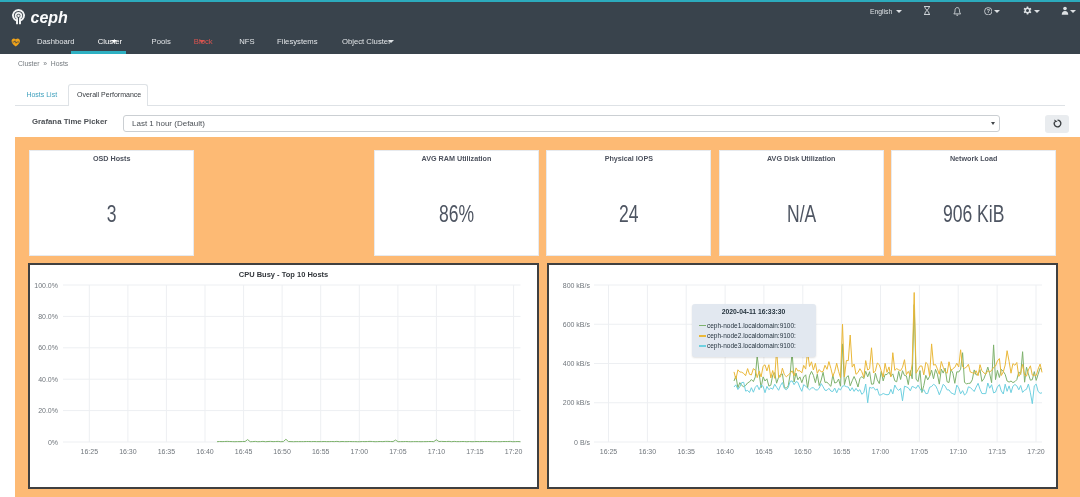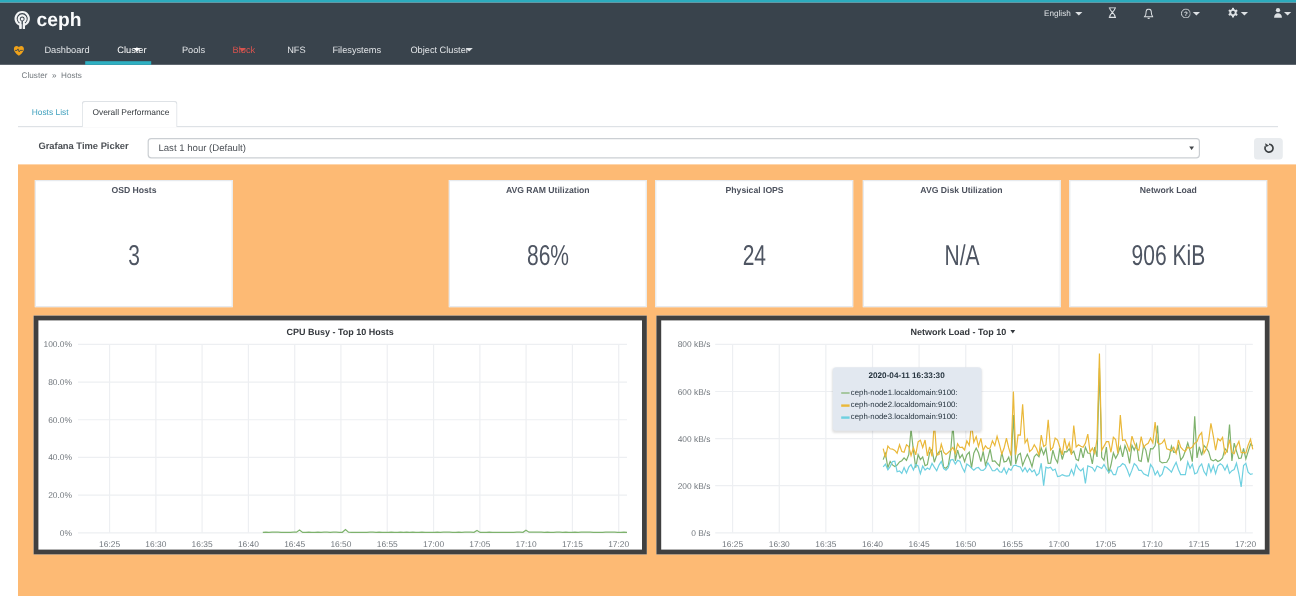--- a/index.html
+++ b/index.html
@@ -1,38 +1,38 @@
 <!DOCTYPE html>
 <html><head>
 <meta charset="utf-8">
 <style>
 * { margin:0; padding:0; box-sizing:border-box; }
 html,body { width:1080px; height:497px; background:#fff; font-family:"Liberation Sans", sans-serif; overflow:hidden; position:relative; }
 .abs { position:absolute; }
 .topline { position:absolute; left:0; top:0; width:1080px; height:2px; background:#2cabbd; }
 .darkbar { position:absolute; left:0; top:2px; width:1080px; height:52px; background:#39434c; }
-.brand { position:absolute; left:30.5px; top:9px; color:#fafbfc; font-size:16px; font-weight:bold; letter-spacing:0px; }
+.brand { position:absolute; left:30.5px; top:9px; color:#fafbfc; font-size:16px; font-weight:bold; letter-spacing:0px;font-style:italic; }
 .hr-item { position:absolute; color:#dde1e4; font-size:6.8px; }
 .caret { display:inline-block; width:0; height:0; border-left:3px solid transparent; border-right:3px solid transparent; border-top:3.5px solid #dde1e4; }
 .nav-item { position:absolute; top:37px; color:#e2e5e8; font-size:7.7px;padding-left:16px; }
 .underline { position:absolute; left:71px; top:50.5px; width:54.6px; height:3.5px; background:#2eb0c2; }
 .crumb { position:absolute; left:18px; top:59.5px; font-size:6.8px; color:#73797e; }
 .tabline { position:absolute; left:15px; top:105.4px; width:1050px; height:1px; background:#dee2e6; }
 .tab1 { position:absolute; left:26.4px; top:90.5px; font-size:7px; color:#3fa0bd; }
 .tab2box { position:absolute; left:68px; top:84.2px; width:80px; height:21.6px; background:#fff; border:1px solid #dee2e6; border-bottom:none; border-radius:3px 3px 0 0; }
 .tab2 { position:absolute; left:77px; top:90.5px; font-size:7px; color:#34393e; }
 .picklabel { position:absolute; left:32px; top:117px; font-size:7.8px; font-weight:bold; color:#4b4f54; }
 .gselect { position:absolute; left:123px; top:114.5px; width:877px; height:17px; background:#fff; border:1px solid #cbcfd3; border-radius:3px; font-size:8px; color:#4b5056; line-height:15px; padding-left:8px; }
 .gselect .arr { position:absolute; right:4.5px; top:6.5px; width:0; height:0; border-left:2.8px solid transparent; border-right:2.8px solid transparent; border-top:3.5px solid #42464a; }
 .refresh { position:absolute; left:1045.3px; top:114.5px; width:24px; height:18px; background:#e9ecef; border-radius:3px; display:flex; align-items:center; justify-content:center; }
 .content { position:absolute; left:15px; top:137px; width:1065px; height:360px; background:#fdba74; }
 .card { position:absolute; top:13px; height:106px; width:165.3px; background:#fff; border:1px solid #e7eaee; }
 .card .t { text-align:center; font-size:7.2px; font-weight:bold; color:#4d525e; margin-top:3px; }
 .card .v { position:absolute; left:0; right:0; top:51px; text-align:center; font-size:24px; line-height:24px; color:#4e5562; transform:scaleX(0.73); }
-.chart { position:absolute; top:126px; height:199px; background:#fff; border:4px solid #404040; }
+.chart { position:absolute; top:126px; height:226px; background:#fff; border:2px solid #404040; }
 .ctitle { position:absolute; top:5px; left:0; right:0; text-align:center; font-size:7.5px; font-weight:bold; color:#33373c; }
 svg text.ax { font-size:7px; fill:#70767c; font-family:"Liberation Sans",sans-serif; }
 svg line.g { stroke:#edeff2; stroke-width:1; }
 .tooltip { position:absolute; left:143px; top:38.5px; width:124px; height:53px; background:#e2e8f0; border-radius:3px; font-size:6.5px; color:#26343f; padding:4px 0 0 7px; box-shadow:0 1px 2px rgba(0,0,0,0.12); }
 .tooltip .tt { text-align:center; font-weight:bold; font-size:6.8px; height:11px; margin-bottom:2px; padding-right:7px; }
 .tooltip .row { display:flex; align-items:center; height:10.2px; white-space:nowrap; }
 .tooltip .dash { width:7px; height:1.5px; margin-right:1.5px; }
 </style>
 </head>
 <body>
@@ -160,21 +160,20 @@
 <text class="ax" text-anchor="middle" x="290.7" y="189">16:55</text>
 <text class="ax" text-anchor="middle" x="329.3" y="189">17:00</text>
 <text class="ax" text-anchor="middle" x="367.9" y="189">17:05</text>
 <text class="ax" text-anchor="middle" x="406.4" y="189">17:10</text>
 <text class="ax" text-anchor="middle" x="445.0" y="189">17:15</text>
 <text class="ax" text-anchor="middle" x="483.6" y="189">17:20</text>
       <polyline points="187.0,176.7 189.6,176.5 192.1,176.6 194.7,176.5 197.2,176.4 199.8,176.5 202.3,176.6 204.9,176.7 207.4,176.6 210.0,176.6 212.5,176.5 215.1,176.5 217.6,174.6 220.2,176.7 222.7,176.6 225.3,176.4 227.8,176.7 230.4,176.6 232.9,176.4 235.5,176.7 238.0,176.5 240.6,176.4 243.1,176.6 245.7,176.5 248.2,176.4 250.8,176.7 253.3,176.6 255.9,174.3 258.4,176.5 261.0,176.6 263.5,176.7 266.1,176.6 268.6,176.6 271.2,176.6 273.7,176.6 276.3,176.5 278.8,176.5 281.4,176.6 283.9,176.5 286.5,176.6 289.0,176.6 291.6,176.6 294.1,176.5 296.7,176.6 299.2,176.6 301.8,176.5 304.3,176.6 306.9,176.4 309.4,176.7 312.0,176.5 314.5,176.6 317.1,176.6 319.6,176.5 322.2,176.6 324.7,176.6 327.3,176.7 329.8,176.7 332.4,176.5 334.9,176.6 337.5,176.5 340.0,176.4 342.6,176.5 345.1,176.7 347.7,176.6 350.2,176.5 352.8,176.6 355.3,176.4 357.9,176.4 360.4,176.5 363.0,176.6 365.5,175.1 368.1,176.7 370.6,176.6 373.2,176.6 375.7,176.5 378.3,176.6 380.8,176.7 383.4,176.6 385.9,176.6 388.5,176.6 391.0,176.7 393.6,176.6 396.1,176.6 398.7,176.5 401.2,176.5 403.8,176.6 406.3,174.8 408.9,176.5 411.4,176.4 414.0,176.5 416.5,176.5 419.1,176.4 421.6,176.7 424.2,176.4 426.7,176.6 429.3,176.6 431.8,176.5 434.4,176.5 436.9,176.7 439.5,176.5 442.0,176.7 444.6,176.6 447.1,176.5 449.7,176.6 452.2,176.5 454.8,176.5 457.3,176.5 459.9,176.5 462.4,176.7 465.0,176.6 467.5,176.6 470.1,176.7 472.6,176.5 475.2,176.5 477.7,176.5 480.3,176.4 482.8,176.7 485.4,176.6 487.9,176.5 490.5,176.7" fill="none" stroke="#7eb26d" stroke-width="1"></polyline>
     </svg>
   </div>
   <div class="chart" style="left:531.5px;width:511.5px">
-    <div class="ctitle">Network Load - Top 10 <span style="display:inline-block;width:0;height:0;border-left:2.8px solid transparent;border-right:2.8px solid transparent;border-top:3.2px solid #33373c;margin-left:1px;vertical-align:1px"></span></div>
     <svg style="position:absolute;left:0;top:0" width="509" height="196" viewBox="0 0 509 196">
       <line class="g" x1="45" y1="20" x2="493" y2="20"></line>
 <line class="g" x1="45" y1="59.25" x2="493" y2="59.25"></line>
 <line class="g" x1="45" y1="98.5" x2="493" y2="98.5"></line>
 <line class="g" x1="45" y1="137.75" x2="493" y2="137.75"></line>
 <line class="g" x1="45" y1="177" x2="493" y2="177"></line>
 <line class="g" x1="59.5" y1="20" x2="59.5" y2="177"></line>
 <line class="g" x1="98.4" y1="20" x2="98.4" y2="177"></line>
 <line class="g" x1="137.2" y1="20" x2="137.2" y2="177"></line>
 <line class="g" x1="176.1" y1="20" x2="176.1" y2="177"></line>

